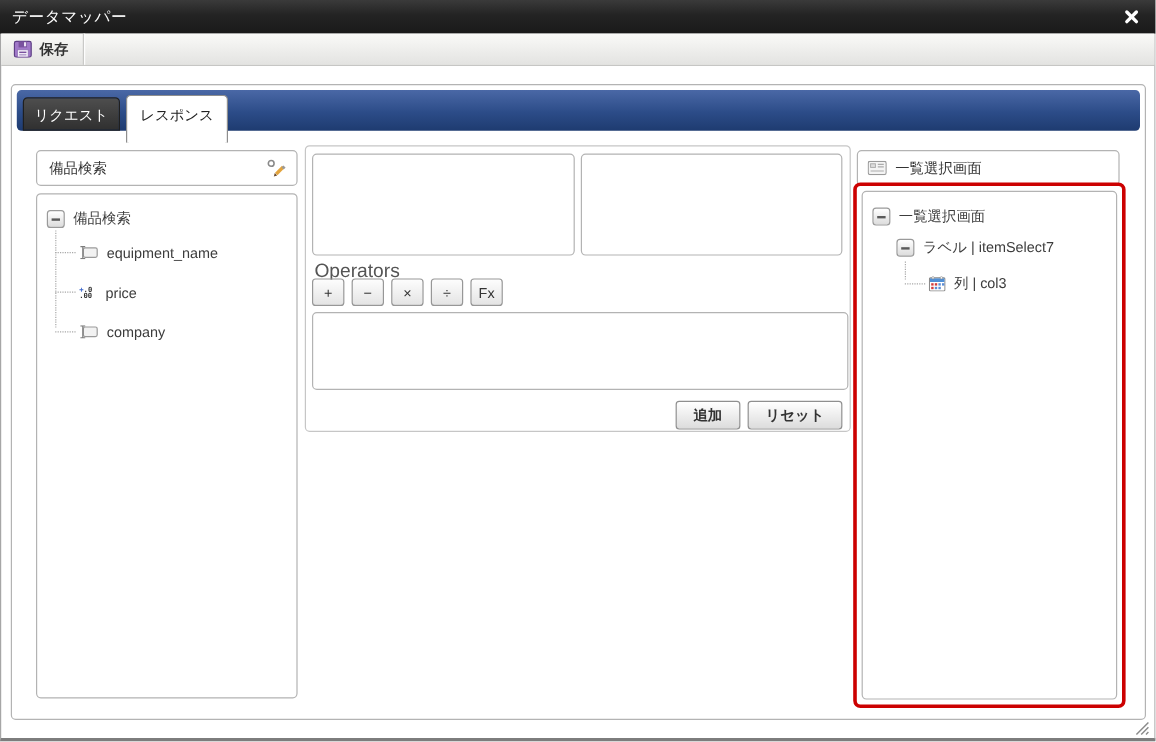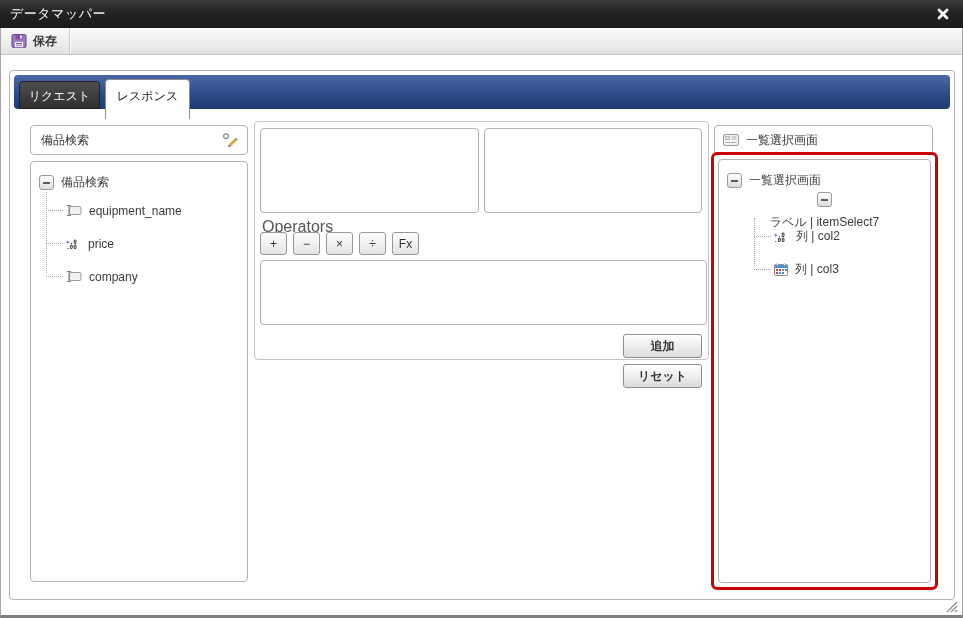--- a/index.html
+++ b/index.html
@@ -44,38 +44,38 @@
   .tree{font-size:12px;color:#3c3c3c;}
   .tree-row{display:flex;align-items:center;gap:7px;height:24px;cursor:pointer;white-space:nowrap;}
   .expander{flex:none;width:15px;height:15px;box-sizing:border-box;border:1px solid #9a9a9a;
             border-radius:3px;background:linear-gradient(#ffffff,#dcdcdc);position:relative;cursor:pointer;}
   .expander::after{content:"";position:absolute;left:3px;right:3px;top:6px;height:2px;background:#5a5a5a;}
   .children{position:relative;}
   .children::before{content:"";position:absolute;left:7px;top:-2px;height:calc(100% - 18px);
                     border-left:1px dotted #a8a8a8;}
   .leaf{height:33px;padding-left:27px;position:relative;}
   .leaf::before{content:"";position:absolute;left:7px;top:16px;width:17px;border-top:1px dotted #a8a8a8;}
-  .branch{height:28px;flex-direction:column;}
+  .branch{height:28px;margin-left:20px;}
   .lvl2{margin-left:20px;}
   .ticon{flex:none;display:inline-flex;}
   .num-icon{flex:none;width:15px;font:bold 6px "DejaVu Sans Mono","Liberation Mono",monospace;
             line-height:5px;color:#333;text-align:left;}
   .num-icon .plus{color:#3b66cc;}
   
   .mapper{position:absolute;left:244px;top:50px;width:455px;height:239px;
           box-sizing:border-box;border:1px solid #c6c6c6;border-radius:4px;}
   .drop-a{position:absolute;left:5px;top:6px;width:219px;height:85px;}
   .drop-b{position:absolute;left:229px;top:6px;width:218px;height:85px;}
   .ops-label{position:absolute;left:7px;top:96px;font-size:16px;color:#555;}
   .ops-row{position:absolute;left:5px;top:110px;display:flex;gap:6px;}
   .op-btn{width:27px;height:23px;box-sizing:border-box;border:1px solid #979797;border-radius:3px;
           background:linear-gradient(#fdfdfd,#e4e4e4);font-size:12px;color:#333;cursor:pointer;
           display:flex;align-items:center;justify-content:center;padding:0;}
   .expr-box{position:absolute;left:5px;top:138px;width:447px;height:65px;}
-  .action-row{position:absolute;right:6px;top:212px;display:flex;gap:6px;flex-direction:column;}
+  .action-row{position:absolute;right:6px;top:212px;display:flex;gap:6px;}
   .act-btn{height:24px;padding:0 14px;box-sizing:border-box;border:1px solid #8f8f8f;border-radius:3px;
            background:linear-gradient(#ffffff,#dcdcdc);font:bold 12px "Liberation Sans","DejaVu Sans",sans-serif;
            color:#333;cursor:pointer;}
   
   .target-header{position:absolute;left:704px;top:54px;width:219px;height:30px;
                  display:flex;align-items:center;gap:7px;padding:0 8px;font-size:12px;color:#333;cursor:pointer;}
   .red-box{position:absolute;left:701px;top:81px;width:227px;height:438px;box-sizing:border-box;
            border:3px solid #cc0101;border-radius:6px;}
   .right-tree{position:absolute;left:4px;top:4px;right:4px;bottom:4px;padding:8px;overflow:hidden;}
   
@@ -198,24 +198,20 @@
         <div class="tree">
           <div class="tree-row">
             <span class="expander"></span>
             <span>一覧選択画面</span>
           </div>
           <div class="tree-row branch">
             <span class="expander"></span>
             <span>ラベル | itemSelect7</span>
           </div>
           <div class="children lvl2">
-            <div class="tree-row leaf">
-              <span class="num-icon"><span class="plus">+</span>.0<br>.00</span>
-              <span>列 | col2</span>
-            </div>
             <div class="tree-row leaf">
               <span class="ticon">
                 <svg width="14" height="13" viewBox="0 0 14 13">
                     <rect x="0.5" y="1.5" width="13" height="11" rx="1" fill="#ffffff" stroke="#8a8a8a"></rect>
                     <rect x="1" y="2" width="12" height="3" fill="#4f8fd6"></rect>
                     <circle cx="3.5" cy="1.5" r="1" fill="#fff" stroke="#888" stroke-width="0.5"></circle>
                     <circle cx="10.5" cy="1.5" r="1" fill="#fff" stroke="#888" stroke-width="0.5"></circle>
                     <g fill="#d23b3b">
                       <rect x="2" y="6" width="2" height="2"></rect>
                       <rect x="5" y="6" width="2" height="2"></rect>

